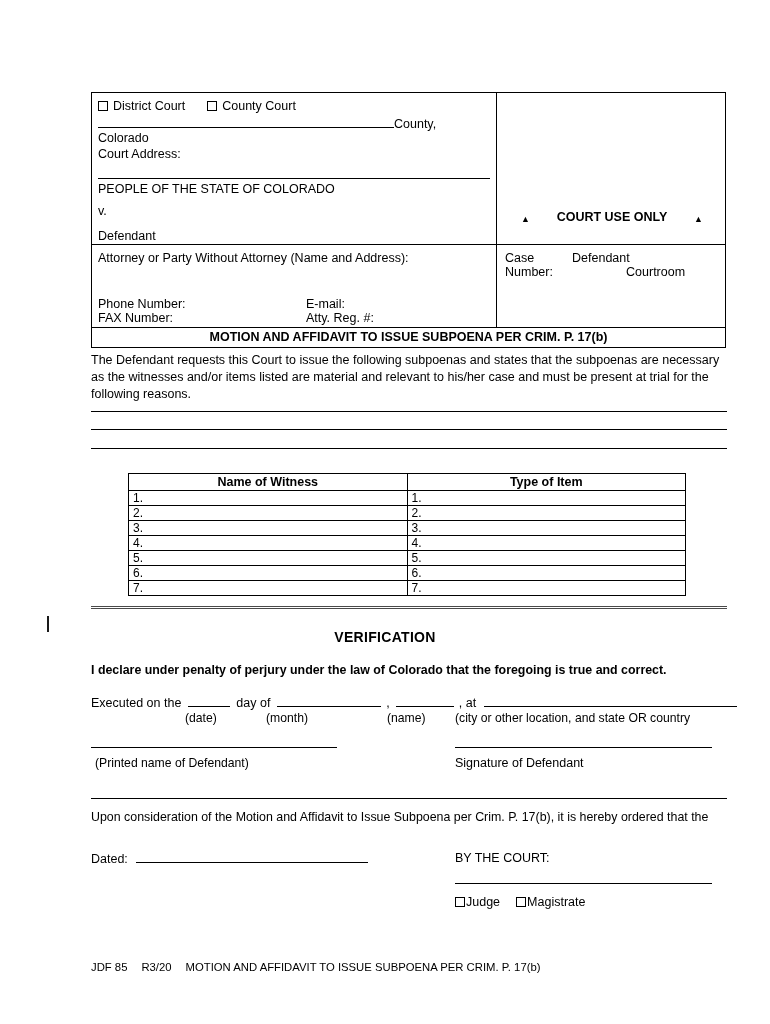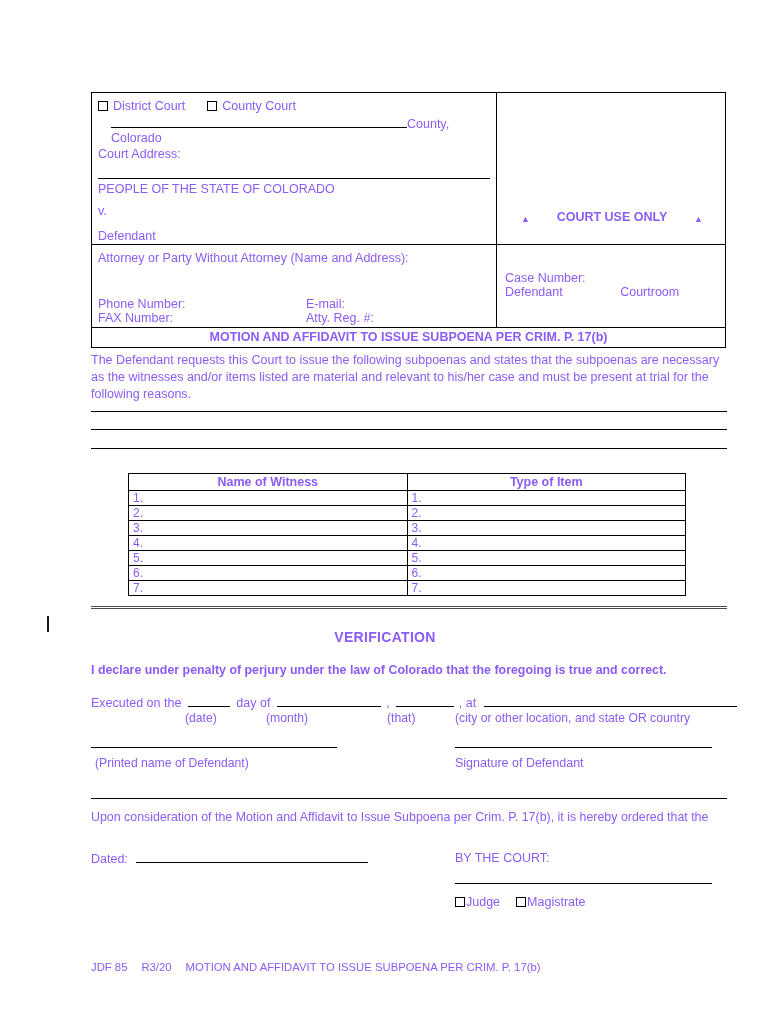--- a/index.html
+++ b/index.html
@@ -4,50 +4,50 @@
 <style>
   * { margin: 0; padding: 0; box-sizing: border-box; }
   html, body { background: #fff; }
   .page {
     position: relative;
     width: 770px;
     height: 1024px;
     background: #ffffff;
     font-family: "Liberation Sans", sans-serif;
     font-size: 12.5px;
-    color: #8b5cf6;
+    color: #000000;
     overflow: hidden;
     border-radius: 13px;
   }
   .abs { position: absolute; }
 
   
   .caption-table {
     left: 91px; top: 92px; width: 635px;
     border: 1px solid #000;
     display: grid;
     grid-template-columns: 405px 1fr;
   }
   .cap-left  { height: 152px; border-right: 1px solid #000; border-bottom: 1px solid #000; padding: 6px 6px 4px 6px; }
   .cap-right { height: 152px; border-bottom: 1px solid #000; display: flex; align-items: flex-end; justify-content: space-between; padding: 0 22px 20px 24px; font-weight: bold; }
   .att-left  { height: 83px; border-right: 1px solid #000; border-bottom: 1px solid #000; padding: 6px 6px 4px 6px; }
-  .att-right { height: 83px; border-bottom: 1px solid #000; padding: 6px 8px 8px 8px; display: flex; flex-direction: column; justify-content: center; }
+  .att-right { height: 83px; border-bottom: 1px solid #000; padding: 6px 8px 8px 8px; display: flex; justify-content: space-between; }
   .title-row { grid-column: 1 / span 2; height: 19px; text-align: center; font-weight: bold; padding-top: 2px; }
 
   .cb {
     display: inline-block; width: 10px; height: 10px;
     border: 1.5px solid #000; background: #fff;
     vertical-align: -1px;
   }
   .cb-line .gap { display: inline-block; width: 22px; }
   .cb-line span.lbl { margin-left: 5px; }
 
   .blank { display: inline-block; border-bottom: 1px solid #000; height: 12px; vertical-align: baseline; }
 
-  .county-line { margin-top: 3px; margin-left: 13px; }
+  .county-line { margin-top: 3px; }
   .addr-label  { margin-top: 2px; }
   .addr-blank  { width: 392px; height: 17px; border-bottom: 1px solid #000; margin-top: 1px; }
   .people-line { margin-top: 3px; }
   .v-line      { margin-top: 8px; }
   .def-line    { margin-top: 11px; }
 
   .triangle { font-size: 9px; font-weight: normal; }
 
   .att-spacer { height: 32px; }
   .contact-row { display: grid; grid-template-columns: 208px auto; }
@@ -197,21 +197,21 @@
     <span>day of</span>
     <span class="blank" style="width:104px; margin:0 2px 0 3px;"></span>
     <span>,</span>
     <span class="blank" style="width:58px; margin:0 1px 0 3px;"></span>
     <span>, at</span>
     <span class="blank" style="width:253px; margin-left:4px;"></span>
   </div>
 
   <div class="hint" style="left:185px; top:711px;">(date)</div>
   <div class="hint" style="left:266px; top:711px;">(month)</div>
-  <div class="hint" style="left:387px; top:711px;">(that)</div>
+  <div class="hint" style="left:387px; top:711px;">(name)</div>
   <div class="hint" style="left:455px; top:711px;">(city or other location, and state OR country</div>
 
   <div class="abs sig-line-left"></div>
   <div class="abs sig-line-right"></div>
   <div class="hint" style="left:95px; top:756px;">(Printed name of Defendant)</div>
   <div class="hint" style="left:455px; top:756px; font-size:12.5px;">Signature of Defendant</div>
 
   <div class="abs order-rule"></div>
   <div class="abs order-par">
     <div class="order-line1">Upon consideration of the Motion and Affidavit to Issue Subpoena per Crim. P. 17(b), it is hereby ordered that the</div>

